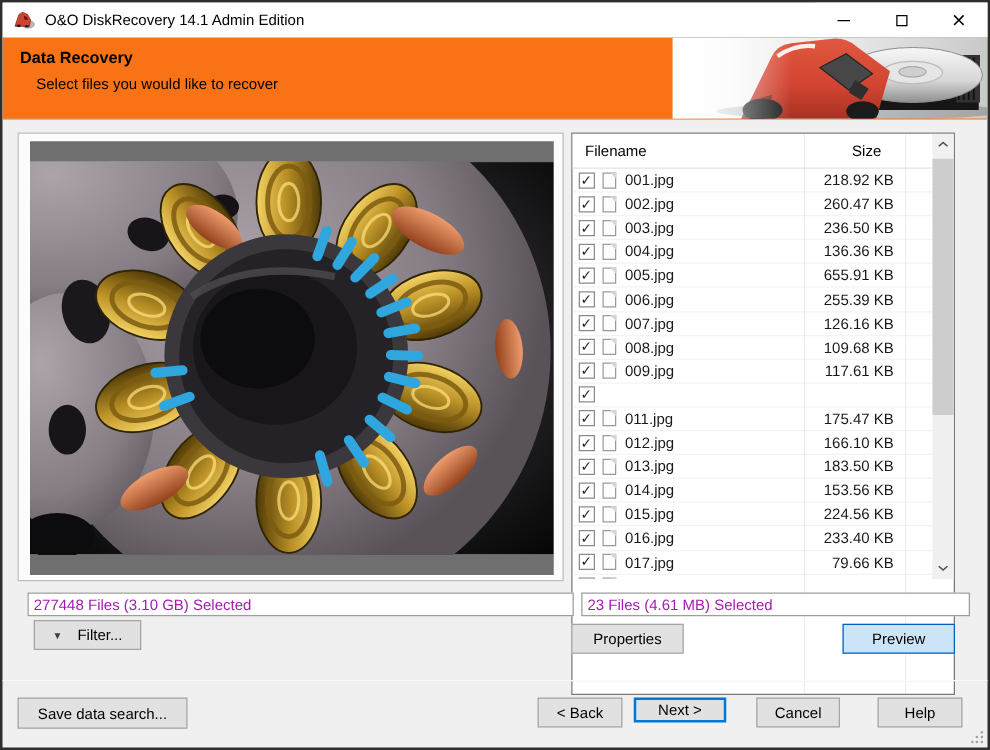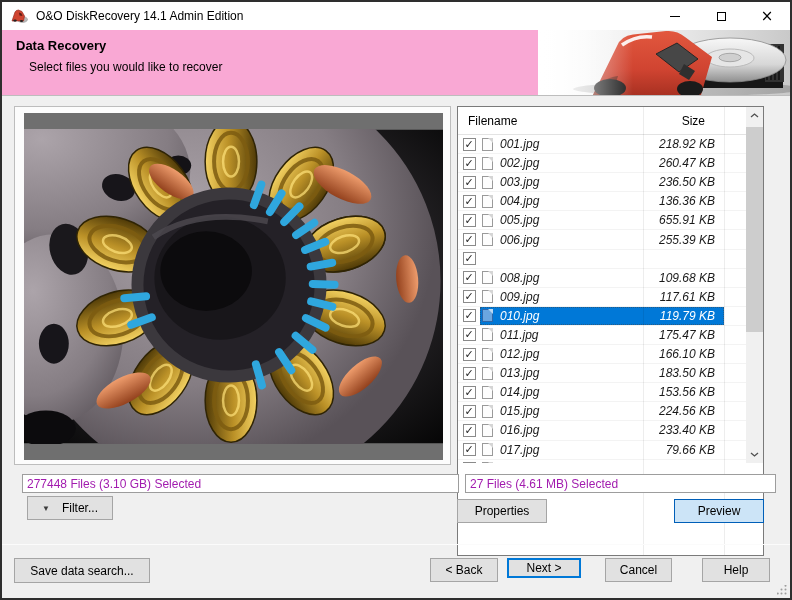--- a/index.html
+++ b/index.html
@@ -12,38 +12,38 @@
   
   .titlebar{position:absolute;left:0;top:0;right:0;height:28px;background:#fff;display:flex;align-items:center;}
   .app-icon{width:18px;height:16px;margin-left:8px;flex:0 0 auto;}
   .title-text{margin-left:8px;font-size:12px;color:#000;white-space:nowrap;}
   .caption-btns{position:absolute;right:0;top:0;height:28px;display:flex;}
   .cap-btn{width:46px;height:28px;display:flex;align-items:center;justify-content:center;background:#fff;}
   .glyph-min{width:10px;height:1px;background:#000;}
   .glyph-max{width:9px;height:9px;border:1px solid #000;background:transparent;}
   .glyph-close{font-size:15px;line-height:1;color:#000;font-family:"DejaVu Sans",sans-serif;}
   
-  .headerband{position:absolute;left:0;top:28px;right:0;height:66px;background:#f9a8d4;border-bottom:1px solid #bdbdbd;overflow:hidden;text-decoration:underline;}
+  .headerband{position:absolute;left:0;top:28px;right:0;height:66px;background:#f97316;border-bottom:1px solid #bdbdbd;overflow:hidden;text-decoration:underline;}
   .hdr-title{position:absolute;left:14px;top:8px;font-size:13px;font-weight:bold;color:#000;}
   .hdr-sub{position:absolute;left:27px;top:30px;font-size:12px;color:#000;}
   .banner{position:absolute;right:0;top:0;width:252px;height:65px;}
   
   .preview-panel{position:absolute;left:12px;top:104px;width:437px;height:359px;background:#fcfcfc;border:1px solid #bdbdbd;}
   .preview-view{position:absolute;left:9px;top:6px;width:419px;height:347px;background:#6f6f6f;display:flex;align-items:center;justify-content:center;overflow:hidden;}
   
   .list-panel{position:absolute;left:455px;top:104px;width:307px;height:450px;background:#fff;border:1px solid #7a7a7a;overflow:hidden;}
   .lv-header{position:absolute;left:0;top:0;width:288px;height:28px;background:#fff;border-bottom:1px solid #e3e3e3;display:flex;align-items:center;}
   .lv-h-name{padding-left:10px;flex:0 0 175px;color:#000;}
   .lv-h-size{flex:0 0 72px;text-align:right;color:#000;}
   .lv-rows{position:absolute;left:0;top:28px;width:288px;height:328px;overflow:hidden;}
   .lv-row{position:relative;height:19.1px;display:flex;align-items:center;border-bottom:1px solid #f3f3f3;}
   .cb-cell{flex:0 0 22px;display:flex;align-items:center;justify-content:center;height:100%;}
   .cb{width:13px;height:13px;background:#fff;border:1px solid #8a8a8a;font-family:"DejaVu Sans",sans-serif;
       font-size:11px;line-height:11px;text-align:center;color:#1f1f1f;}
-  .sel-region{flex:0 0 244px;height:100%;display:flex;align-items:center;font-style:italic;}
+  .sel-region{flex:0 0 244px;height:100%;display:flex;align-items:center;}
   .lv-row.selected .sel-region{background:#0078d7;color:#fff;outline:1px dotted rgba(70,70,70,.55);outline-offset:-1px;}
   .doc-icon{position:relative;width:11px;height:13px;margin-left:2px;background:#fdfdfd;border:1px solid #9a9a9a;flex:0 0 auto;}
   .doc-icon::after{content:"";position:absolute;right:-1px;top:-1px;border-style:solid;border-width:0 5px 5px 0;border-color:transparent #d5d5d5 transparent transparent;}
   .lv-row.selected .doc-icon{background:#6aa6e0;border-color:#2f66a8;}
   .lv-row.selected .doc-icon::after{border-color:transparent #bcd8f2 transparent transparent;}
   .fname{margin-left:7px;white-space:nowrap;color:#1a1a1a;}
   .lv-row.selected .fname{color:#fff;}
   .fsize{margin-left:auto;padding-right:9px;white-space:nowrap;color:#1a1a1a;}
   .lv-row.selected .fsize{color:#fff;}
   .grid-line{position:absolute;top:0;bottom:0;width:1px;background:rgba(0,0,0,0.07);pointer-events:none;}
@@ -281,20 +281,25 @@
           <span class="sel-region">
             <span class="doc-icon"></span>
             <span class="fname">006.jpg</span>
             <span class="fsize">255.39 KB</span>
           </span>
         </div>
         <div class="lv-row">
           <span class="cb-cell">
             <span class="cb">✓</span>
           </span>
+          <span class="sel-region">
+            <span class="doc-icon"></span>
+            <span class="fname">007.jpg</span>
+            <span class="fsize">126.16 KB</span>
+          </span>
         </div>
         <div class="lv-row">
           <span class="cb-cell">
             <span class="cb">✓</span>
           </span>
           <span class="sel-region">
             <span class="doc-icon"></span>
             <span class="fname">008.jpg</span>
             <span class="fsize">109.68 KB</span>
           </span>
@@ -305,25 +310,20 @@
           </span>
           <span class="sel-region">
             <span class="doc-icon"></span>
             <span class="fname">009.jpg</span>
             <span class="fsize">117.61 KB</span>
           </span>
         </div>
         <div class="lv-row selected">
           <span class="cb-cell">
             <span class="cb">✓</span>
-          </span>
-          <span class="sel-region">
-            <span class="doc-icon"></span>
-            <span class="fname">010.jpg</span>
-            <span class="fsize">119.79 KB</span>
           </span>
         </div>
         <div class="lv-row">
           <span class="cb-cell">
             <span class="cb">✓</span>
           </span>
           <span class="sel-region">
             <span class="doc-icon"></span>
             <span class="fname">011.jpg</span>
             <span class="fsize">175.47 KB</span>
@@ -414,21 +414,21 @@
             <path d="M1 1 L4.5 4 L8 1" stroke="#505050" stroke-width="1.3" fill="none"></path>
           </svg>
       </div>
     </div>
   </div>
 
   <div class="status-box st-left">
     <span>277448 Files (3.10 GB) Selected</span>
   </div>
   <div class="status-box st-right">
-    <span>27 Files (4.61 MB) Selected</span>
+    <span>23 Files (4.61 MB) Selected</span>
   </div>
 
   <div class="btn btn-filter">
     <span class="filter-arrow">▼</span>
     <span>Filter...</span>
   </div>
   <div class="btn btn-properties">
     <span>Properties</span>
   </div>
   <div class="btn btn-preview">

